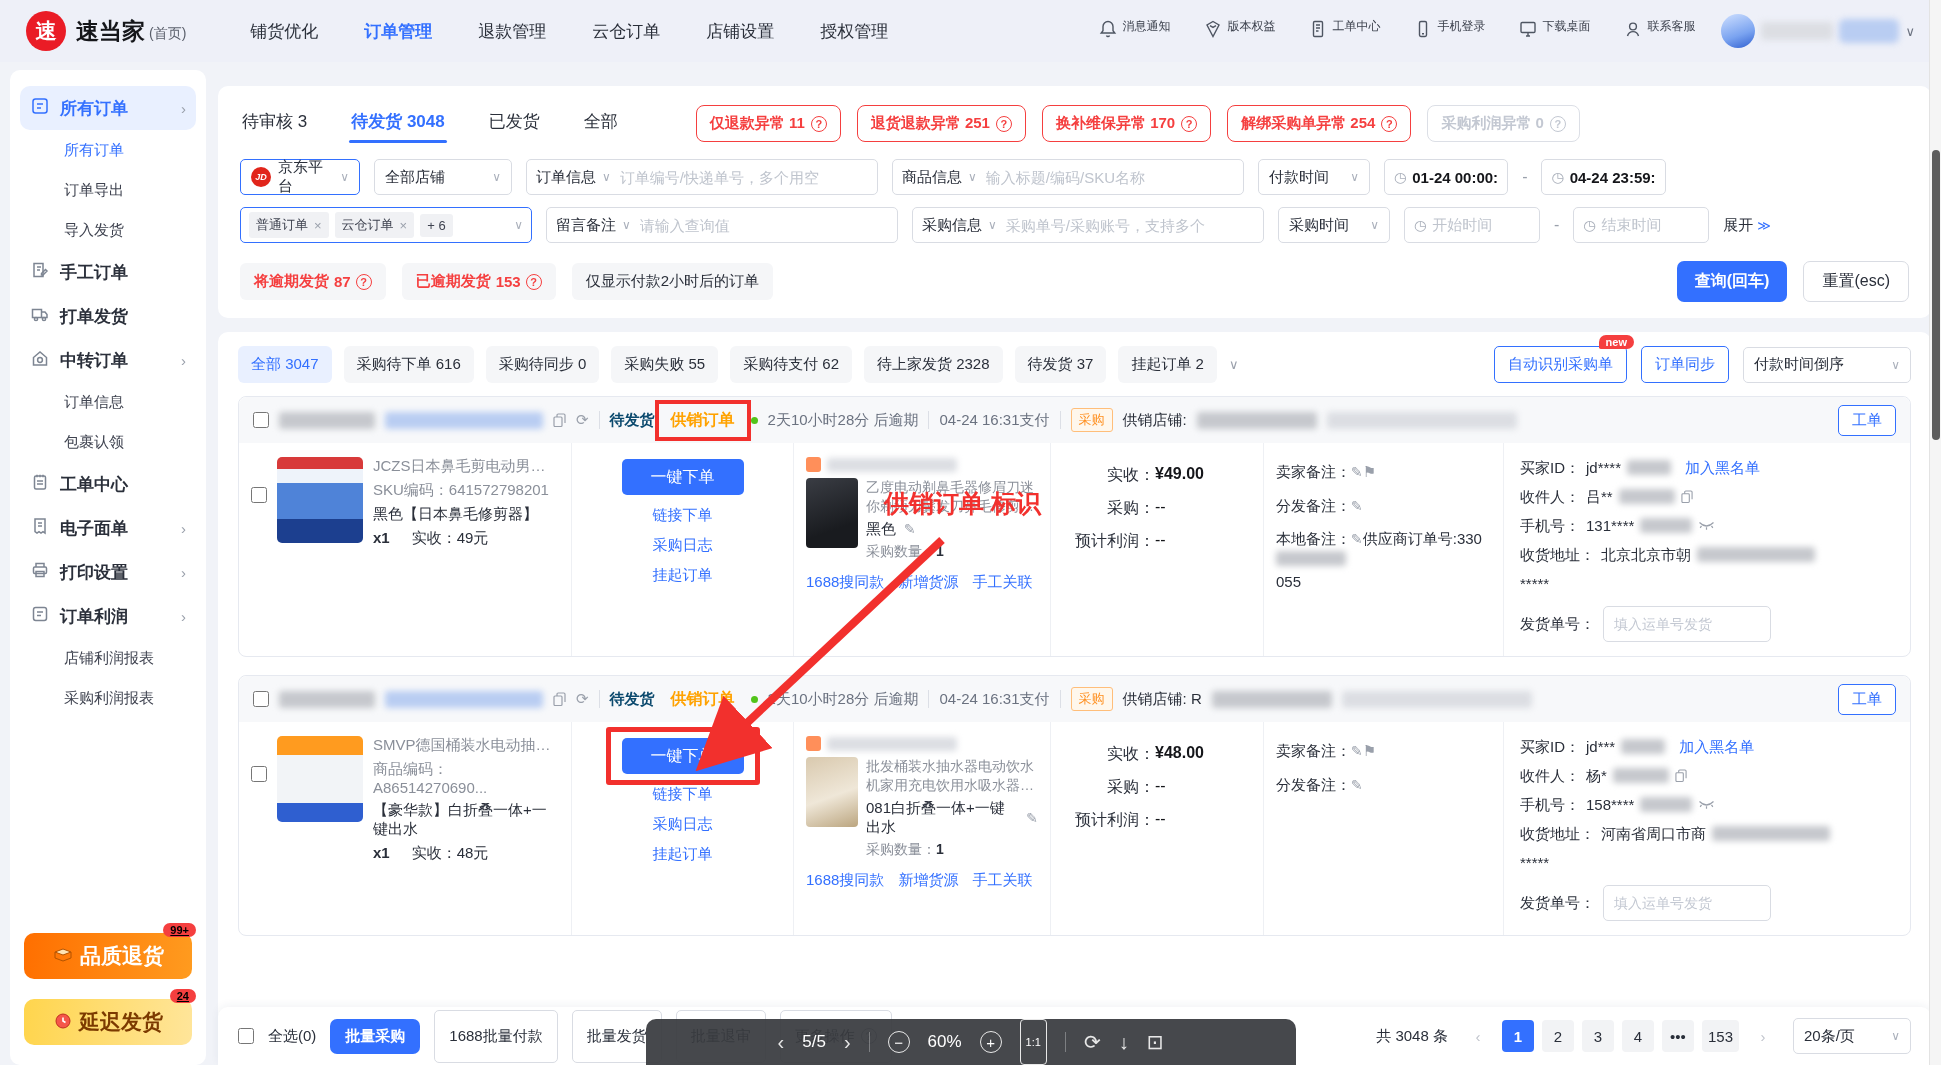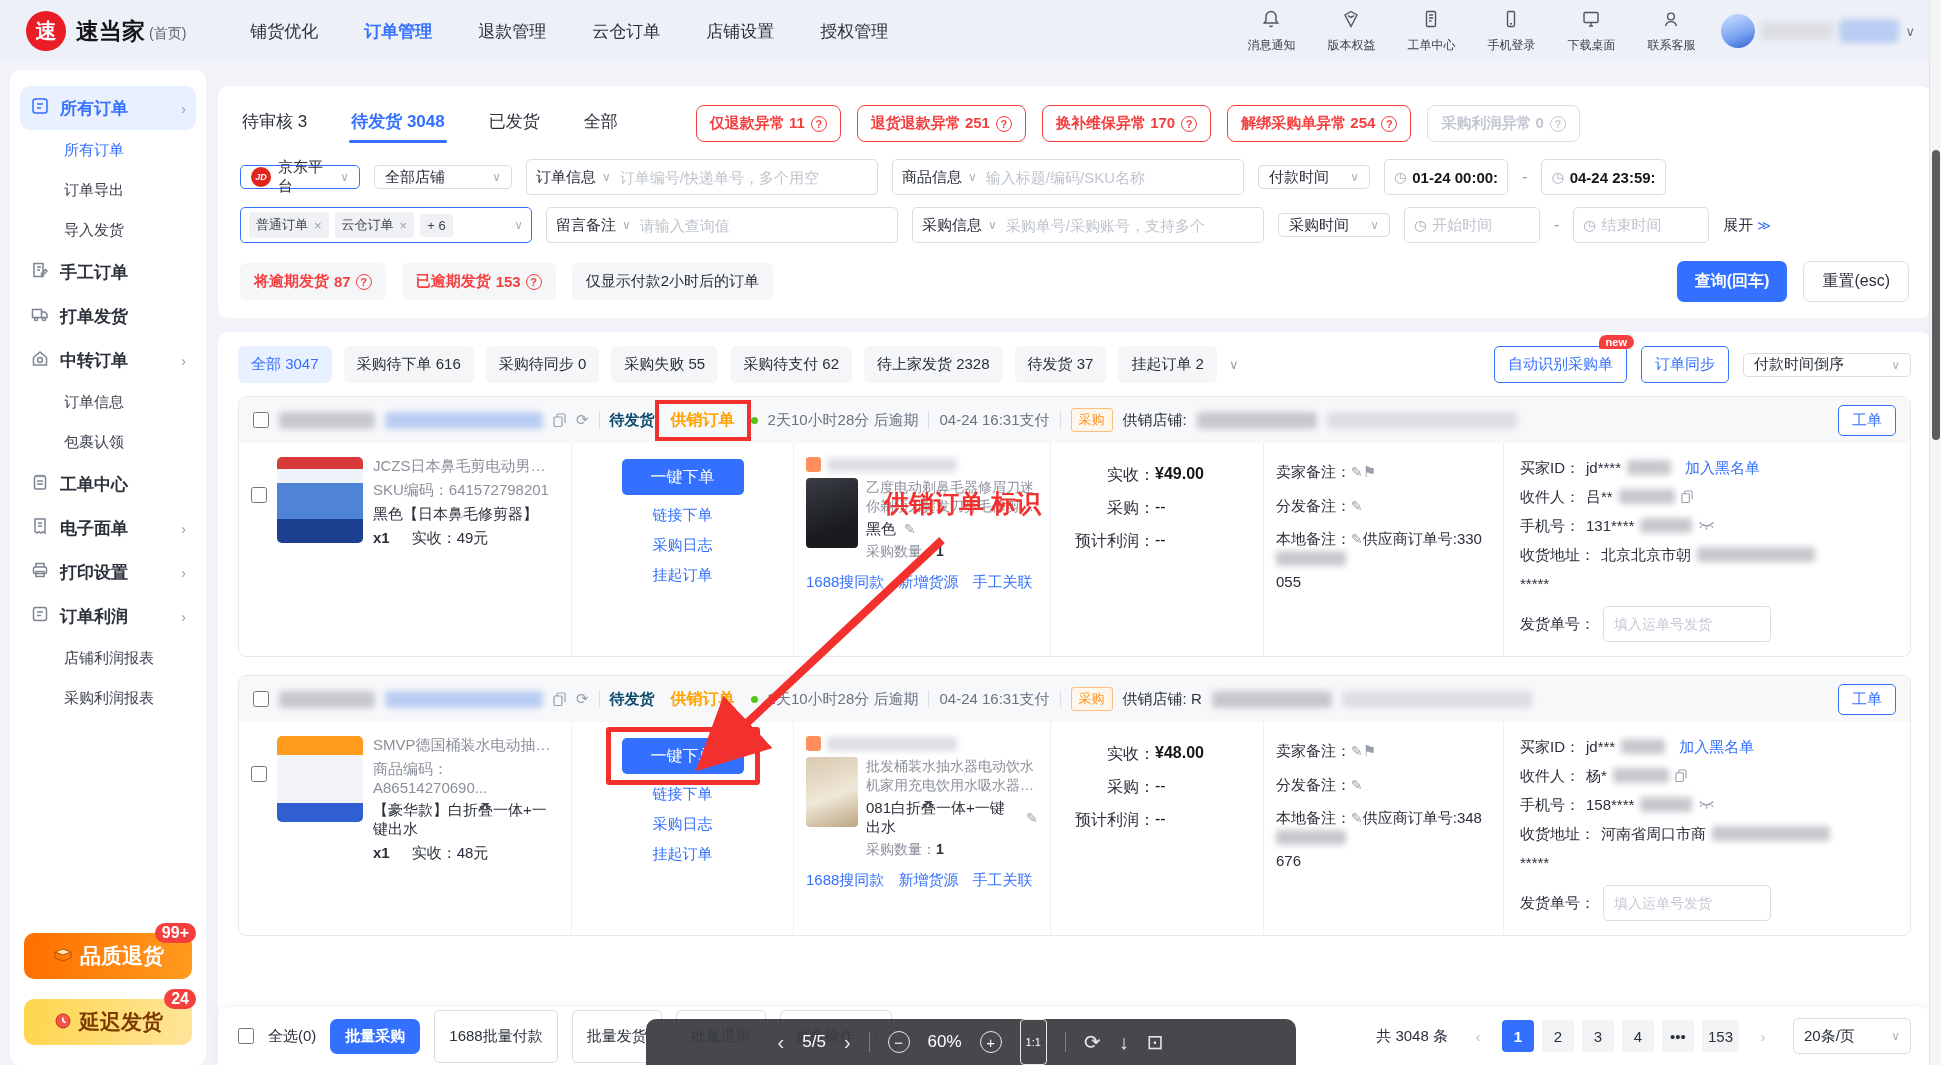--- a/index.html
+++ b/index.html
@@ -9,21 +9,21 @@
 
   
   .topbar { height:62px; background:#eef0f8; display:flex; align-items:center; padding:0 26px; }
   .logo { width:40px; height:40px; border-radius:50%; background:#ea1c26; color:#fff; font-size:21px; font-weight:bold; display:flex; align-items:center; justify-content:center; }
   .brand { font-size:23px; font-weight:bold; color:#15161a; margin-left:10px; }
   .brand-suffix { font-size:14px; color:#5a5f6b; margin-left:4px; margin-top:6px; }
   .nav { display:flex; gap:46px; margin-left:64px; }
   .nav-item { font-size:17px; color:#2a2f3a; cursor:pointer; }
   .nav-item.active { color:#3370ff; font-weight:bold; }
   .top-utils { margin-left:auto; display:flex; gap:32px; align-items:center; }
-  .util { display:flex; flex-direction:column; align-items:center; gap:3px; cursor:pointer; }
+  .util { display:flex; flex-direction:row; align-items:flex-start; gap:3px; cursor:pointer; }
   .util svg { stroke:#4e5562; fill:none; stroke-width:1.4; }
   .util-label { font-size:12px; color:#3c414d; }
   .account { display:flex; align-items:center; gap:6px; margin-left:26px; }
   .avatar { width:34px; height:34px; border-radius:50%; background:linear-gradient(160deg,#cfe0ff,#7aa3f0 60%,#2f5fd0); }
   .blur { filter:blur(3px); border-radius:3px; display:inline-block; }
   .blur-grey { background:#c6c8cd; }
   .blur-blue { background:#b9cdf2; }
   .blur-light { background:#dcdee3; }
   .acct-chev { color:#6b7280; font-size:13px; }
 
@@ -34,38 +34,38 @@
   .side-item svg { stroke:#7d8592; fill:none; stroke-width:1.5; flex-shrink:0; }
   .side-item.active { background:#e9f0ff; color:#3370ff; }
   .side-item.active svg { stroke:#3370ff; }
   .side-chev { margin-left:auto; color:#9aa0ab; font-size:15px; font-weight:normal; }
   .side-sub { height:40px; padding-left:44px; display:flex; align-items:center; font-size:15px; color:#3f4350; font-weight:normal; cursor:pointer; }
   .side-sub.active { color:#3370ff; }
   .promos { margin-top:auto; display:flex; flex-direction:column; gap:20px; padding:0 4px 6px; }
   .promo { position:relative; height:46px; border-radius:10px; display:flex; align-items:center; justify-content:center; gap:6px; font-size:21px; font-weight:bold; cursor:pointer; }
   .promo-quality { background:linear-gradient(95deg,#ff6f00,#ff9b1f); color:#fff; }
   .promo-delay { background:linear-gradient(95deg,#ffd54d,#ffe59a); color:#7c3a00; }
-  .promo-badge { position:absolute; top:-10px; right:-4px; background:#f53f3f; color:#ffffff; font-size:16px; font-weight:bold; border-radius:10px; padding:1px 7px; }
+  .promo-badge { position:absolute; top:-10px; right:-4px; background:#f53f3f; color:#000000; font-size:11px; font-weight:bold; border-radius:10px; padding:1px 7px;text-decoration:underline; }
   .promo-icon { font-size:18px; }
 
   .main { flex:1; display:flex; flex-direction:column; min-width:0; padding-top:16px; }
   .card { background:#fff; border-radius:10px; }
 
   
   .filters-card { padding:14px 22px 16px; }
   .tabs-row { display:flex; align-items:center; }
   .tab { font-size:17px; color:#2a2f3a; margin-right:40px; padding:10px 2px 14px; position:relative; cursor:pointer; }
   .tab.active { color:#3370ff; font-weight:bold; }
   .tab.active::after { content:""; position:absolute; left:0; right:0; bottom:4px; height:3px; border-radius:2px; background:#3370ff; }
   .exc-row { display:flex; gap:16px; margin-left:36px; }
   .exc-btn { display:flex; align-items:center; gap:6px; border:1px solid #f53f3f; color:#f53f3f; border-radius:8px; padding:8px 13px; font-size:15px; font-weight:bold; cursor:pointer; background:#fff; }
   .exc-btn.disabled { border-color:#dcdfe6; color:#c3c8d2; cursor:default; }
   .qm { border:1.4px solid currentColor; border-radius:50%; width:16px; height:16px; font-size:11px; display:inline-flex; align-items:center; justify-content:center; font-weight:bold; }
   .frow { display:flex; gap:14px; margin-top:12px; align-items:center; flex-wrap:nowrap; }
-  .sel { height:24px; border:1px solid #d9dce3; border-radius:5px; background:#fff; display:flex; align-items:center; gap:7px; padding:0 10px; font-size:15px; color:#2a2f3a; cursor:pointer; }
+  .sel { height:36px; border:1px solid #d9dce3; border-radius:5px; background:#fff; display:flex; align-items:center; gap:7px; padding:0 10px; font-size:15px; color:#2a2f3a; cursor:pointer; }
   .sel .chev { color:#aab0bb; font-size:12px; margin-left:auto; }
   .sel-platform { border-color:#3370ff; width:120px; }
   .jd-badge { width:20px; height:20px; border-radius:50%; background:#e1251b; color:#fff; font-size:9px; font-weight:bold; font-style:italic; display:flex; align-items:center; justify-content:center; flex-shrink:0; }
   .compound { height:36px; border:1px solid #d9dce3; border-radius:5px; display:flex; align-items:center; background:#fff; }
   .compound .c-label { display:flex; align-items:center; gap:6px; padding:0 9px; font-size:15px; color:#2a2f3a; cursor:pointer; white-space:nowrap; }
   .compound .c-label .chev { color:#aab0bb; font-size:12px; }
   .compound input { border:none; outline:none; font-size:15px; flex:1; min-width:0; color:#2a2f3a; font-family:inherit; }
   .compound input::placeholder { color:#bfc4cd; }
   .timebox { height:36px; border:1px solid #d9dce3; border-radius:5px; display:flex; align-items:center; gap:6px; padding:0 9px; font-size:15px; background:#fff; cursor:pointer; white-space:nowrap; }
   .timebox .clk { color:#aab0bb; font-size:14px; }
@@ -715,21 +715,20 @@
                   <span class="pv dim">--</span>
                 </div>
               <div class="price-row">
                   <span class="pl">预计利润：</span>
                   <span class="pv dim">--</span>
                 </div>
             </div>
             <div class="ocell rem-cell">
               <div class="rem-row"><span>卖家备注：</span><span class="pencil">✎</span><span class="flag">⚑</span></div>
               <div class="rem-row"><span>分发备注：</span><span class="pencil">✎</span></div>
-              <div class="rem-row"><span>本地备注：</span><span class="pencil">✎</span><span>供应商订单号:348</span><span class="blur blur-grey" style="width:70px;height:15px;"></span><br><span>676</span></div>
             </div>
             <div class="ocell buyer-cell">
               <div class="b-row">
                   <span>买家ID：</span>
                   <span>jd***</span>
                   <span class="blur blur-grey" style="width:44px;height:15px;"></span>
                   <span class="blk-link">加入黑名单</span>
                 </div>
               <div class="b-row">
                   <span>收件人：</span>

